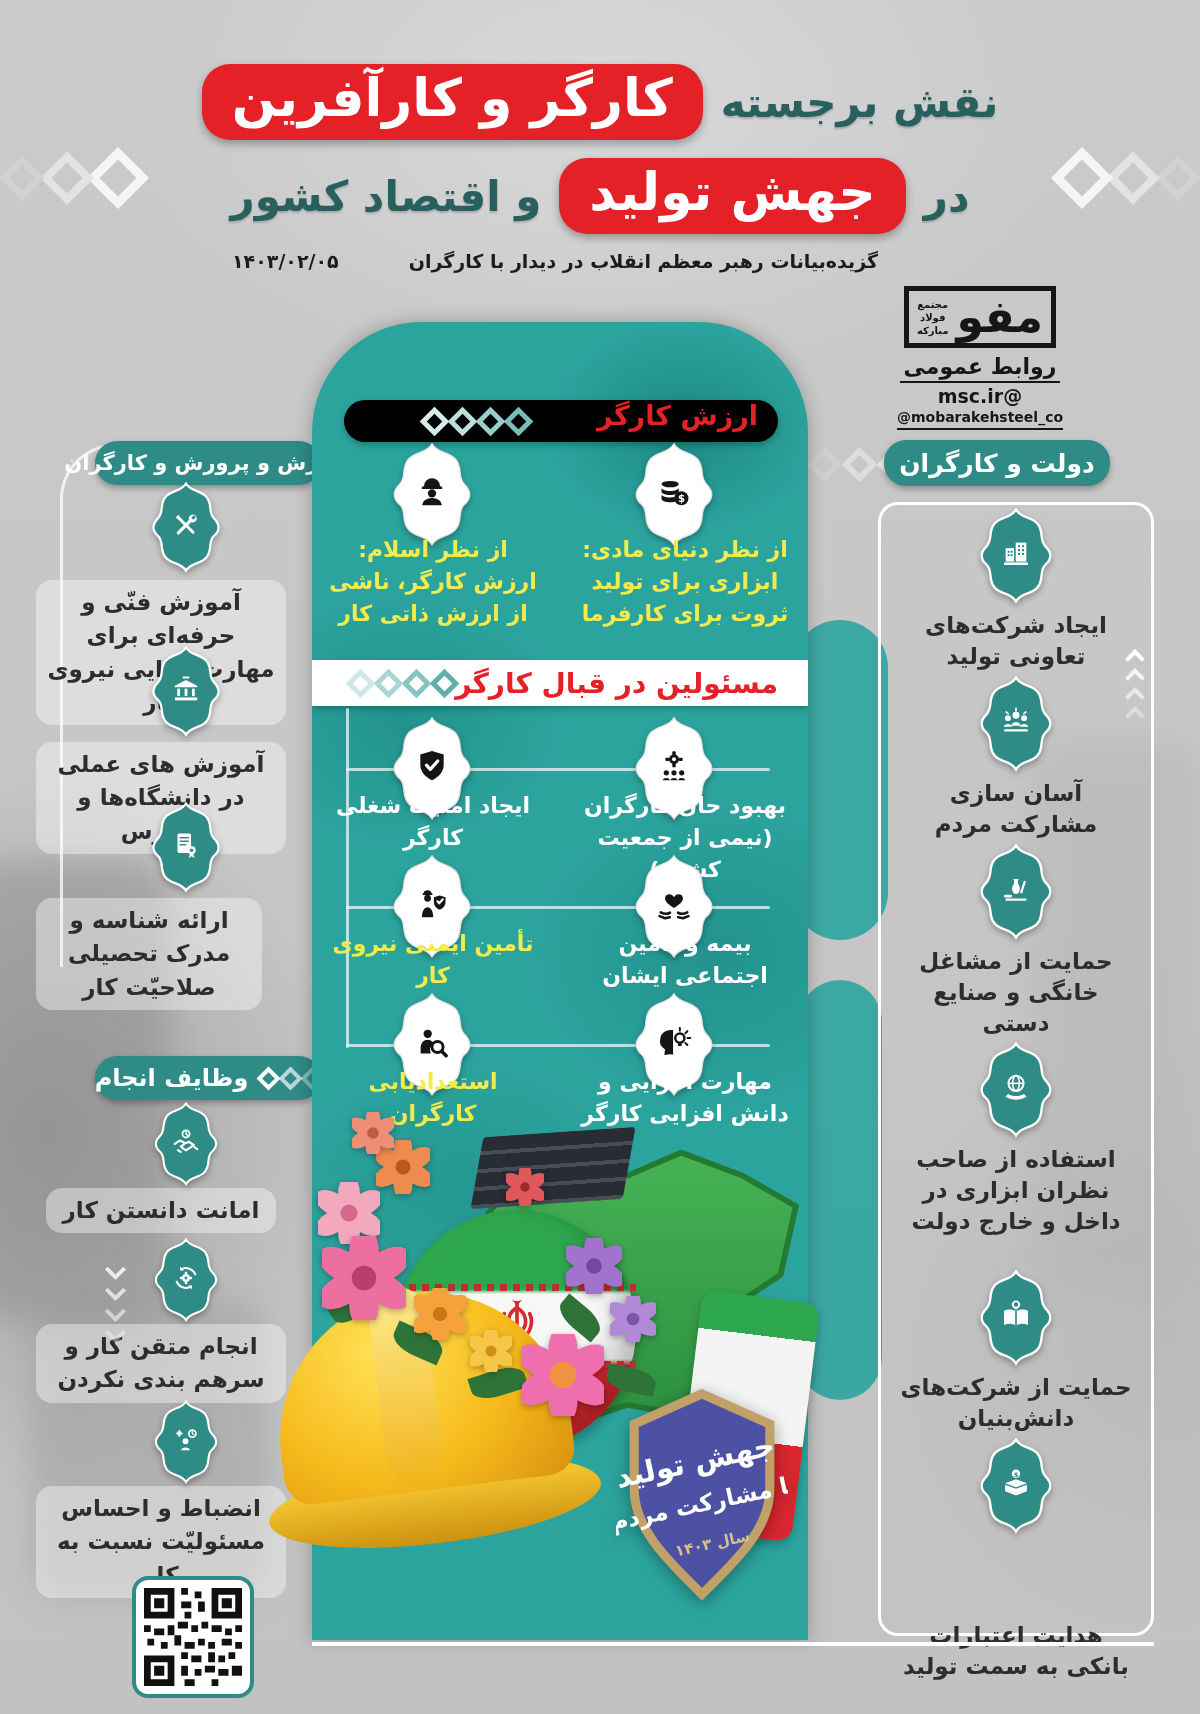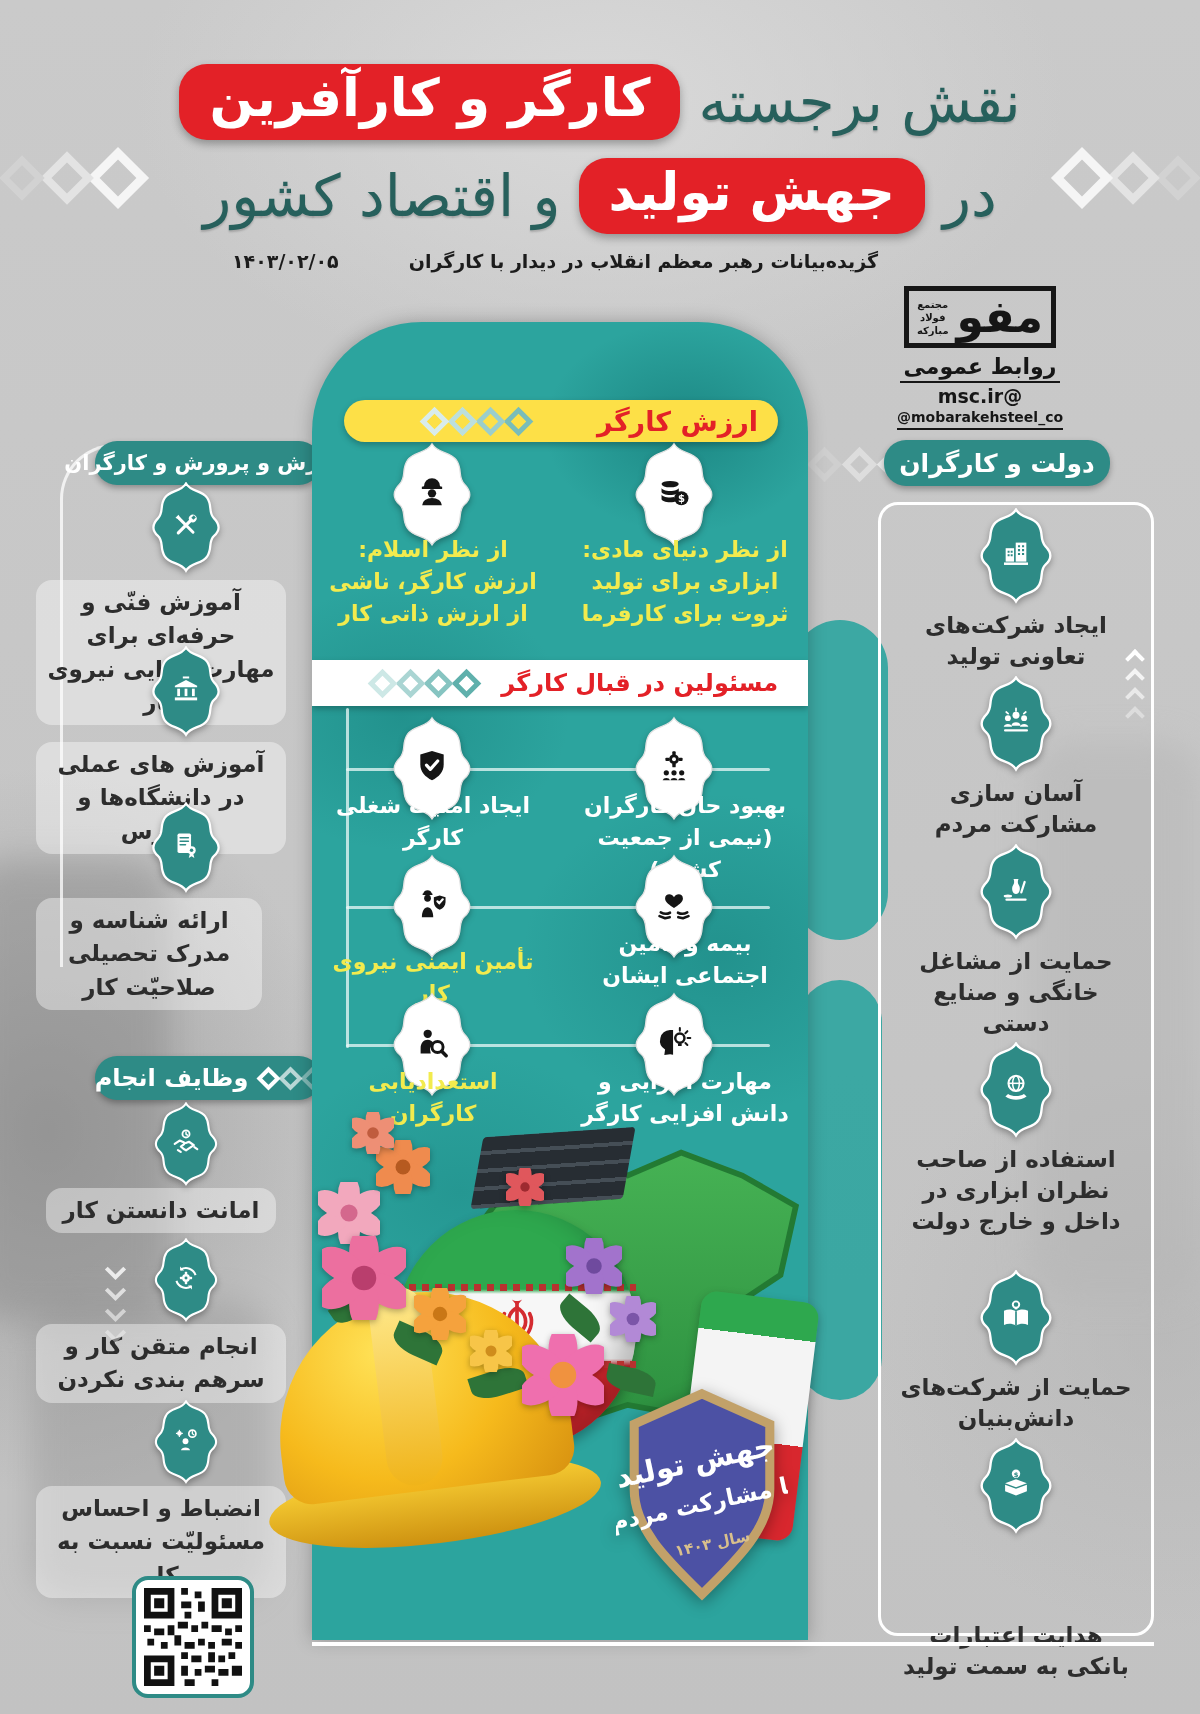--- a/index.html
+++ b/index.html
@@ -7,21 +7,21 @@
     font-family:"DejaVu Sans","Liberation Sans",sans-serif;
     background:
       radial-gradient(620px 380px at 50% 6%, #d9d9d9 0%, rgba(217,217,217,0) 75%),
       radial-gradient(420px 520px at 4% 66%, rgba(120,120,120,.45), rgba(120,120,120,0) 70%),
       radial-gradient(420px 420px at 97% 78%, rgba(176,176,176,.5), rgba(176,176,176,0) 70%),
       linear-gradient(#cacaca,#c2c2c2);}
   .patch{position:absolute;filter:blur(16px);border-radius:40px}
 
   
   .trow{position:absolute;left:0;width:100%;display:flex;justify-content:center;align-items:center;gap:18px;direction:rtl;white-space:nowrap}
-  .tteal{font-size:58px;font-weight:normal;color:#27605c;text-shadow:0 2px 2px rgba(0,0,0,.18)}
+  .tteal{font-size:42px;font-weight:bold;color:#27605c;text-shadow:0 2px 2px rgba(0,0,0,.18)}
   .pillr{display:inline-block;background:#e32127;color:#fff;border-radius:28px;padding:4px 30px 12px;font-size:52px;font-weight:bold;box-shadow:0 4px 8px rgba(0,0,0,.3)}
   .sub{position:absolute;top:250px;font-size:19px;font-weight:bold;color:#1c1c1c;white-space:nowrap}
   .chev{display:inline-block;border-style:solid;border-color:currentColor;border-width:0}
   .chev.r{border-top-width:6px;border-left-width:6px;transform:rotate(135deg)}
   .chev.l{border-top-width:6px;border-left-width:6px;transform:rotate(-45deg)}
   .chev.u{border-top-width:4px;border-left-width:4px;transform:rotate(45deg)}
   .chev.d{border-top-width:4px;border-left-width:4px;transform:rotate(-135deg)}
   .chevrow{position:absolute;display:flex;gap:10px;align-items:center}
 
   
@@ -33,21 +33,21 @@
   .logo-site{font-size:19px;font-weight:bold;margin-top:2px}
   .logo-insta{font-size:14px;font-weight:bold;border-bottom:2px solid #161616;display:inline-block;padding-bottom:3px;direction:ltr}
 
   
   .panel{position:absolute;left:312px;top:322px;width:496px;height:1318px;border-radius:110px 110px 0 0;background:#2ca49e;box-shadow:0 0 18px rgba(0,0,0,.25);overflow:hidden}
   .panel::before{content:"";position:absolute;inset:0;background:
       radial-gradient(200px 150px at 75% 8%, rgba(16,112,110,.55), rgba(16,112,110,0) 70%),
       radial-gradient(240px 190px at 18% 30%, rgba(16,112,110,.35), rgba(16,112,110,0) 70%),
       radial-gradient(280px 230px at 82% 48%, rgba(16,112,110,.35), rgba(16,112,110,0) 70%),
       radial-gradient(260px 200px at 30% 66%, rgba(16,112,110,.25), rgba(16,112,110,0) 70%)}
-  .pill-white{position:absolute;background:#fde047;border-radius:22px;display:flex;align-items:center;justify-content:space-between;padding:0 20px;box-sizing:border-box;box-shadow:0 3px 6px rgba(0,0,0,.25)}
+  .pill-white{position:absolute;background:#000000;border-radius:22px;display:flex;justify-content:space-between;padding:0 20px;box-sizing:border-box;box-shadow:0 3px 6px rgba(0,0,0,.25)}
   .bar-white{position:absolute;left:0;width:100%;background:#fff;display:flex;align-items:center;justify-content:space-between;padding:0 30px;box-sizing:border-box;box-shadow:0 3px 6px rgba(0,0,0,.25)}
   .sec-red{color:#e32127;font-weight:bold;white-space:nowrap}
   .ctext{position:absolute;width:218px;text-align:center;font-weight:bold;font-size:22px;line-height:1.45;z-index:3}
   .yellow{color:#f2eb4e}.white{color:#ffffff}
   .med{position:absolute;filter:drop-shadow(0 3px 3px rgba(0,0,0,.3));z-index:3}
   .hline{position:absolute;height:3px;background:rgba(234,248,247,.75);z-index:1;border-radius:2px}
   .vline{position:absolute;width:3px;background:rgba(234,248,247,.75);z-index:1;border-radius:2px}
 
   
   .pill-teal{position:absolute;background:#2e8b86;border-radius:22px;color:#fff;font-weight:bold;display:flex;align-items:center;justify-content:center;gap:12px;box-shadow:0 3px 6px rgba(0,0,0,.3);white-space:nowrap}
@@ -451,21 +451,21 @@
     <svg class="med" style="left:318px;top:120px;width:88px;height:109px" viewBox="0 0 100 124">
       <use href="#med-shape" fill="#fff" stroke="#e2e2e2" stroke-width="1.5"></use>
       <g transform="translate(29,36) scale(1.75)" fill="#151515" style="color:#151515">
           <use href="#i-coins"></use>
         </g>
     </svg>
     <div class="ctext yellow" style="left:12px;top:212px">از نظر اسلام: ارزش کارگر، ناشی از ارزش ذاتی کار</div>
     <div class="ctext yellow" style="left:264px;top:212px">از نظر دنیای مادی: ابزاری برای تولید ثروت برای کارفرما</div>
 
     <div class="bar-white" style="top:338px;height:46px">
-      <span class="sec-red" style="font-size:24px">مسئولین در قبال کارگر</span>
+      <span class="sec-red" style="font-size:28px">مسئولین در قبال کارگر</span>
       <span class="chevrow" style="position:static;display:flex;gap:7px;margin-left:30px">
         <span class="chev l" style="width:11px;height:11px;border-width:5px;color:#5fb0ac"></span>
         <span class="chev l" style="width:11px;height:11px;border-width:5px;color:#86c4c1"></span>
         <span class="chev l" style="width:11px;height:11px;border-width:5px;color:#aad5d3"></span>
         <span class="chev l" style="width:11px;height:11px;border-width:5px;color:#cde8e6"></span>
       </span>
     </div>
 
     <div class="vline" style="left:34px;top:386px;height:340px"></div>
     <div class="hline" style="left:34px;top:446px;width:424px"></div>
@@ -492,21 +492,21 @@
       <g transform="translate(29,36) scale(1.75)" fill="#151515" style="color:#151515">
           <use href="#i-safety"></use>
         </g>
     </svg>
     <svg class="med" style="left:318px;top:532px;width:88px;height:109px" viewBox="0 0 100 124">
       <use href="#med-shape" fill="#fff" stroke="#e2e2e2" stroke-width="1.5"></use>
       <g transform="translate(29,36) scale(1.75)" fill="#151515" style="color:#151515">
           <use href="#i-insurance"></use>
         </g>
     </svg>
-    <div class="ctext yellow" style="left:12px;top:624px">تأمین ایمنی نیروی کار</div>
+    <div class="ctext yellow" style="left:12px;top:606px">تأمین ایمنی نیروی کار</div>
     <div class="ctext white" style="left:264px;top:606px">بیمه و تأمین اجتماعی ایشان</div>
 
     <svg class="med" style="left:76px;top:670px;width:88px;height:109px" viewBox="0 0 100 124">
       <use href="#med-shape" fill="#fff" stroke="#e2e2e2" stroke-width="1.5"></use>
       <g transform="translate(29,36) scale(1.75)" fill="#151515" style="color:#151515">
           <use href="#i-talent"></use>
         </g>
     </svg>
     <svg class="med" style="left:318px;top:670px;width:88px;height:109px" viewBox="0 0 100 124">
       <use href="#med-shape" fill="#fff" stroke="#e2e2e2" stroke-width="1.5"></use>

